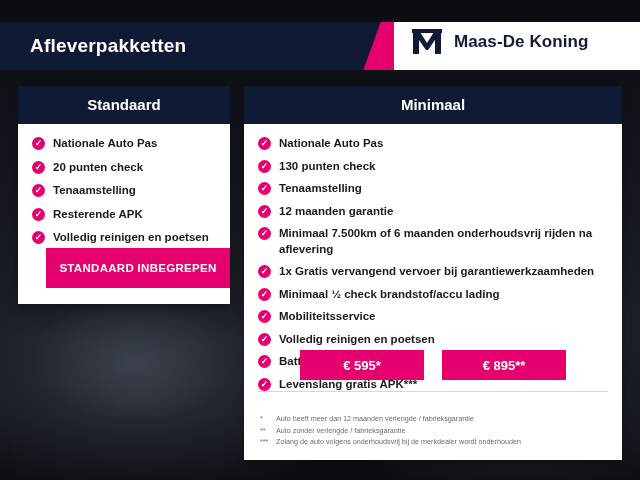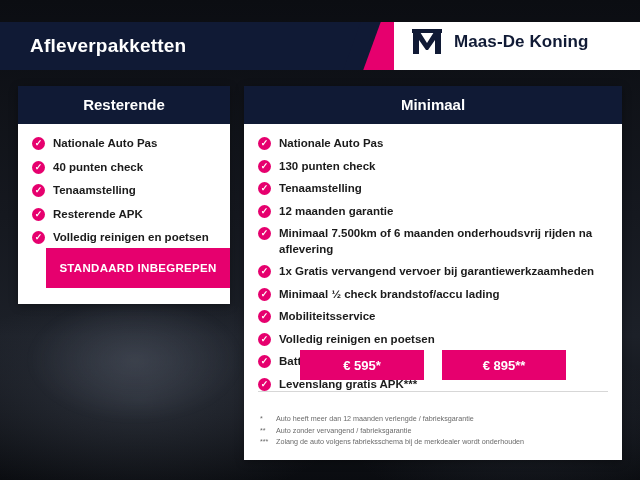--- a/index.html
+++ b/index.html
@@ -250,29 +250,29 @@
         <svg width="30" height="26" viewBox="0 0 30 26" xmlns="http://www.w3.org/2000/svg">
           <path d="M1 25 L1 3 L8 3 L15 14 L22 3 L29 3 L29 25 L23 25 L23 11 L16 21 L14 21 L7 11 L7 25 Z" fill="#101a35"></path>
           <path d="M0 0 L30 0 L30 4 L0 4 Z" fill="#101a35"></path>
         </svg>
       </span>
       <span class="brand-name">Maas-De Koning</span>
     </div>
   </div>
 
   <div class="card card-std">
-    <div class="card-header">Resterende</div>
+    <div class="card-header">Standaard</div>
     <ul class="feature-list">
       <li class="feature-item">
         <span class="check">✓</span>
         <span>Nationale Auto Pas</span>
       </li>
       <li class="feature-item">
         <span class="check">✓</span>
-        <span>40 punten check</span>
+        <span>20 punten check</span>
       </li>
       <li class="feature-item">
         <span class="check">✓</span>
         <span>Tenaamstelling</span>
       </li>
       <li class="feature-item">
         <span class="check">✓</span>
         <span>Resterende APK</span>
       </li>
       <li class="feature-item">
@@ -339,21 +339,21 @@
 
     <div class="divider"></div>
 
     <div class="footnotes">
       <div class="footnote">
         <span class="fn-mark">*</span>
         <span>Auto heeft meer dan 12 maanden verlengde / fabrieksgarantie</span>
       </div>
       <div class="footnote">
         <span class="fn-mark">**</span>
-        <span>Auto zonder vervangend / fabrieksgarantie</span>
+        <span>Auto zonder verlengde / fabrieksgarantie</span>
       </div>
       <div class="footnote">
         <span class="fn-mark">***</span>
-        <span>Zolang de auto volgens fabrieksschema bij de merkdealer wordt onderhouden</span>
+        <span>Zolang de auto volgens onderhoudsvrij bij de merkdealer wordt onderhouden</span>
       </div>
     </div>
   </div>
 </div>
 
 </body></html>

